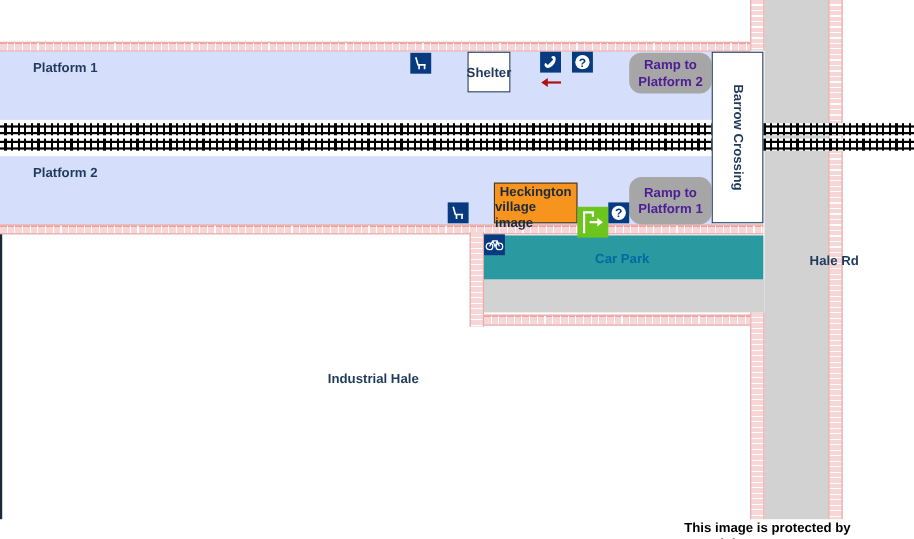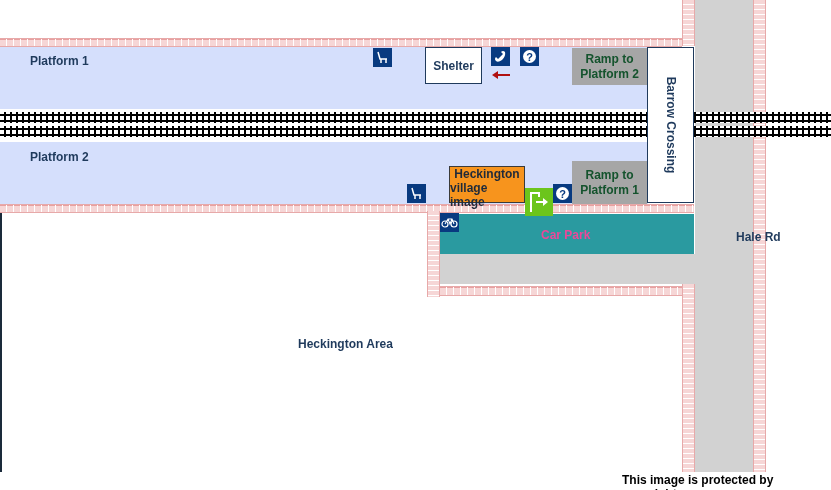--- a/index.html
+++ b/index.html
@@ -20,21 +20,21 @@
     border-left:1px solid #e7a9a9; border-right:1px solid #e7a9a9;
   }
   .platform { background:#d5dffc; }
   .track {
     background-color:#ffffff;
     background-image:
       repeating-linear-gradient(90deg, transparent 0 4px, #000 4px 6px);
   }
   .rail { background:#000; height:2px; }
   .label { color:#1f3a5c; font-weight:bold; font-size:12px; }
-  .ramp { background:#a6a6a6; color:#14532d; font-weight:bold; font-size:12px; text-align:center; line-height:15px; }
+  .ramp { background:#a6a6a6; color:#4c1d95; font-weight:bold; font-size:12px; text-align:center; line-height:15px;border-radius:11px; }
   .icon { background:#083a80; color:#fff; display:flex; align-items:center; justify-content:center; font-size:12px; }
   .road { background:#d2d2d2; }
   svg { display:block; }
 </style>
 </head>
 <body>
 
 <div class="abs road" style="left:695px;top:0;width:58px;height:472px;"></div>
 
 <div class="abs brick-v" style="left:682px;top:0;width:11px;height:46px;"></div>
@@ -58,30 +58,30 @@
 <div class="abs platform" style="left:0;top:142px;width:648px;height:62px;"></div>
 <div class="abs label" style="left:30px;top:150px;">Platform 2</div>
 <div class="abs brick-h" style="left:0;top:204px;width:694px;height:7px;"></div>
 
 <div class="abs" style="left:0;top:213px;width:2px;height:259px;background:#1a2a3a;"></div>
 
 <div class="abs brick-v" style="left:427px;top:211px;width:11px;height:86px;"></div>
 <div class="abs road" style="left:440px;top:254px;width:255px;height:30px;"></div>
 <div class="abs brick-h" style="left:440px;top:286px;width:242px;height:8px;"></div>
 <div class="abs" style="left:440px;top:214px;width:254px;height:40px;background:#2a9aa0;"></div>
-<div class="abs" style="left:541px;top:228px;color:#ec4899;font-weight:bold;font-size:12px;">Car Park</div>
+<div class="abs" style="left:541px;top:228px;color:#0369a1;font-weight:bold;font-size:12px;">Car Park</div>
 <div class="abs icon" style="left:440px;top:213px;width:19px;height:19px;">
   <svg width="17" height="11" viewBox="0 0 17 11">
       <circle cx="4" cy="7" r="3" fill="none" stroke="#fff" stroke-width="1.2"></circle>
       <circle cx="13" cy="7" r="3" fill="none" stroke="#fff" stroke-width="1.2"></circle>
       <path d="M4 7 L7 2 L11 2 L13 7 M7 2 L9 7 L11 2" fill="none" stroke="#fff" stroke-width="1.1"></path>
     </svg>
 </div>
 
-<div class="abs" style="left:425px;top:47px;width:57px;height:37px;background:#fff;border:1px solid #1f3a5c;box-sizing:border-box;display:flex;align-items:center;justify-content:center;">
+<div class="abs" style="left:425px;top:47px;width:39px;height:37px;background:#fff;border:1px solid #1f3a5c;box-sizing:border-box;display:flex;align-items:center;justify-content:center;">
   <span class="label">Shelter</span>
 </div>
 
 <div class="abs icon" style="left:373px;top:48px;width:19px;height:19px;">
   <svg width="13" height="13" viewBox="0 0 13 13">
       <path d="M2 1 L4 8 L11 8 M5 8 L5 12 M10 8 L10 12" fill="none" stroke="#fff" stroke-width="1.5"></path>
     </svg>
 </div>
 <div class="abs icon" style="left:491px;top:47px;width:19px;height:19px;">
   <svg width="15" height="15" viewBox="0 0 15 15">
@@ -132,14 +132,14 @@
     </svg>
 </div>
 <div class="abs icon" style="left:553px;top:184px;width:19px;height:19px;">
   <svg width="15" height="15" viewBox="0 0 15 15">
       <circle cx="7.5" cy="7.5" r="6.5" fill="#fff"></circle>
       <text x="7.5" y="11.5" text-anchor="middle" font-size="11" font-weight="bold" fill="#083a80" font-family="Liberation Sans, sans-serif">?</text>
     </svg>
 </div>
 
 <div class="abs label" style="left:736px;top:230px;">Hale Rd</div>
-<div class="abs label" style="left:298px;top:337px;">Heckington Area</div>
+<div class="abs label" style="left:298px;top:337px;">Industrial Hale</div>
 <div class="abs" style="left:622px;top:473px;font-weight:bold;font-size:12px;color:#000;">This image is protected by copyright</div>
 
 </body></html>

